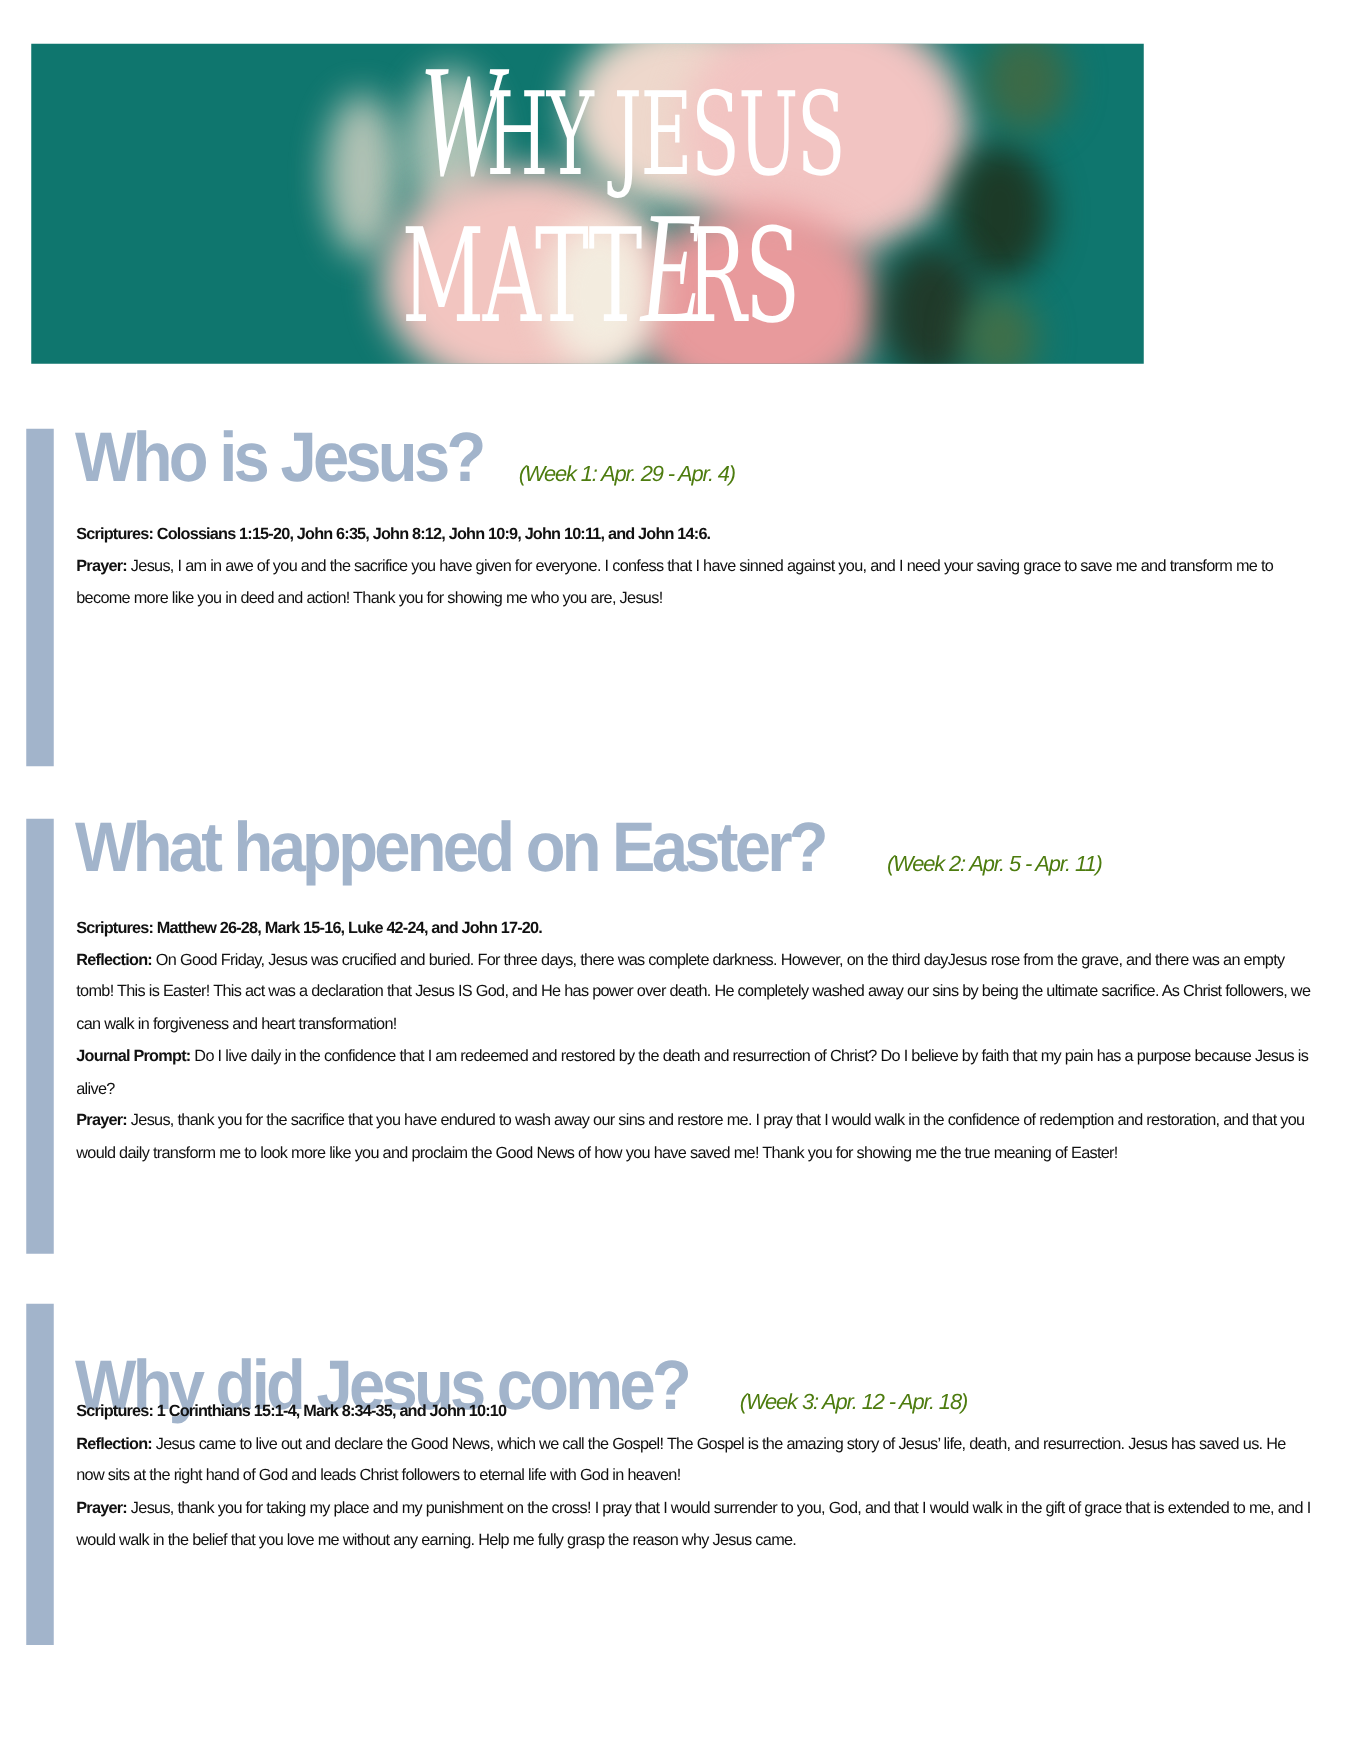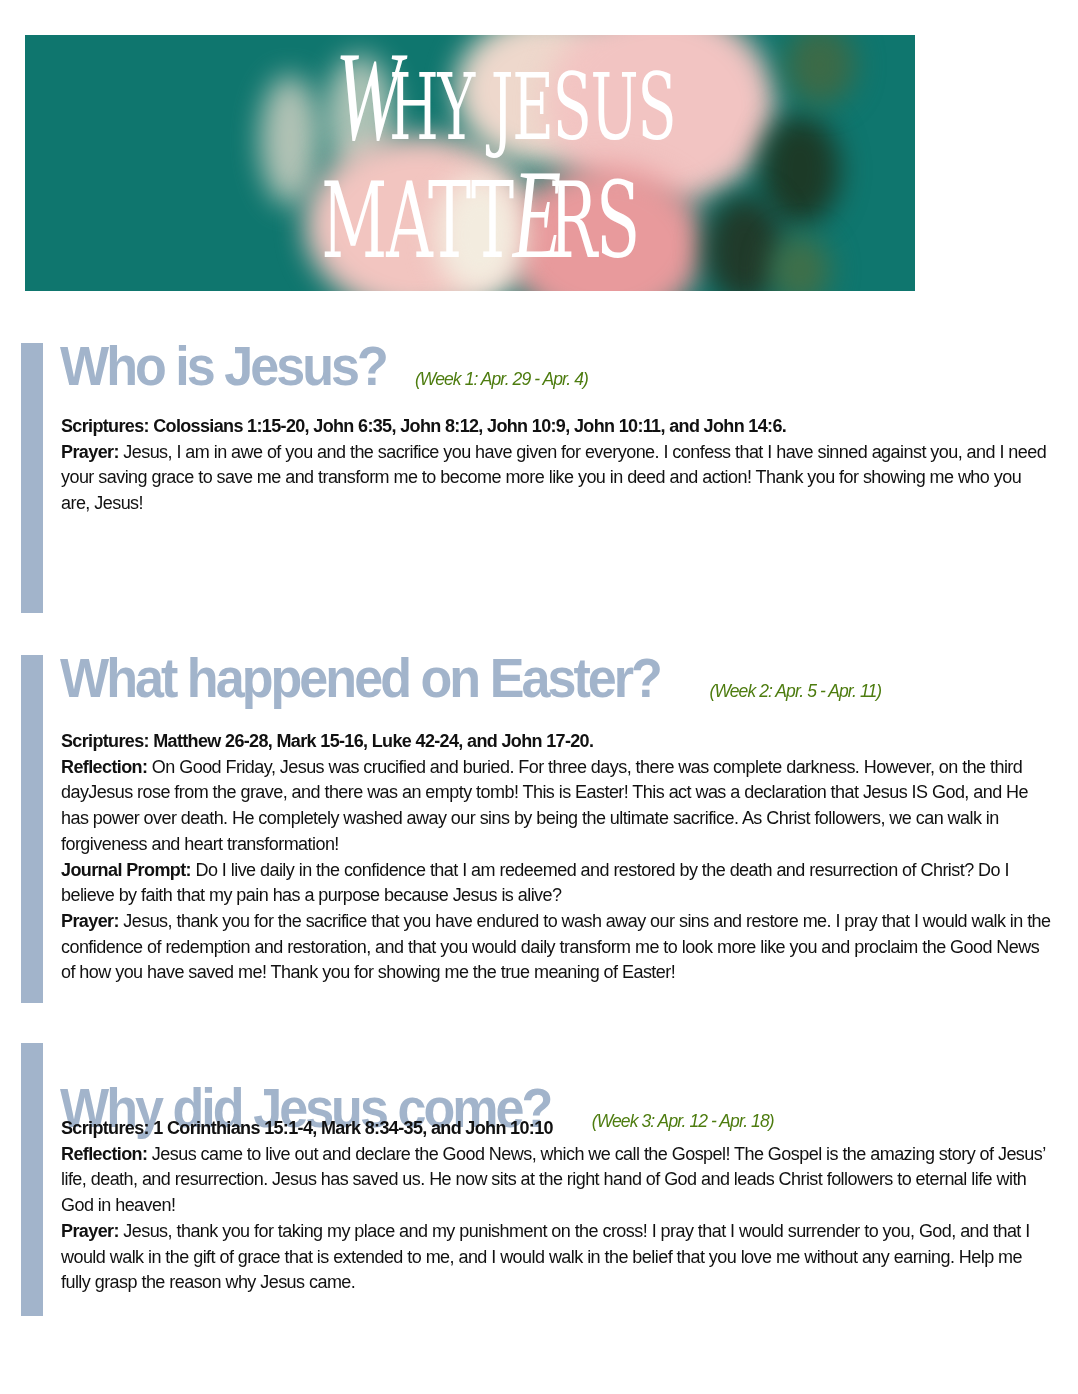--- a/index.html
+++ b/index.html
@@ -23,21 +23,21 @@
 
   
   .section { position: absolute; left: 0; width: 1078px; }
   .accent-bar { position: absolute; left: 21px; width: 22px; background: #a2b4cb; }
   .section-head { position: absolute; left: 60px; white-space: nowrap; }
   .section-title { font-family: "Liberation Sans", sans-serif; font-weight: bold; color: #a2b4cb;
                    font-size: 56px; letter-spacing: -3.2px; display: inline-block;
                    transform: scaleX(0.93); transform-origin: left bottom; }
   .week-label { font-family: "Liberation Sans", sans-serif; font-style: italic; color: #4d7c0f;
                 font-size: 17.5px; letter-spacing: -0.9px; display: inline-block; }
-  .body { position: absolute; left: 61px; width: 990px; font-size: 18px; line-height: 25.7px;
+  .body { position: absolute; left: 61px; width: 990px; font-size: 13px; line-height: 25.7px;
           letter-spacing: -0.55px; color: #111; }
   .body p { margin: 0; }
   .scripture { font-weight: bold; letter-spacing: -0.65px; }
   .lbl { font-weight: bold; letter-spacing: -0.6px; }
 </style>
 </head>
 <body>
 
 <div class="banner">
 

